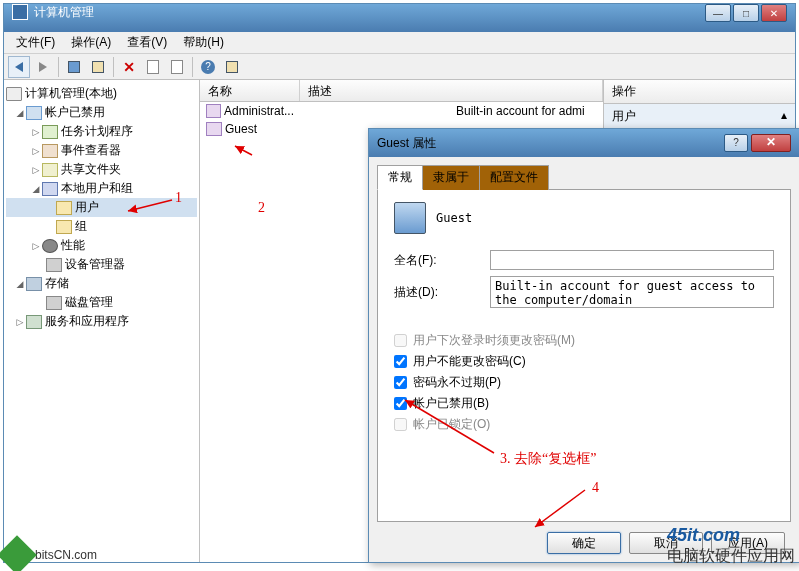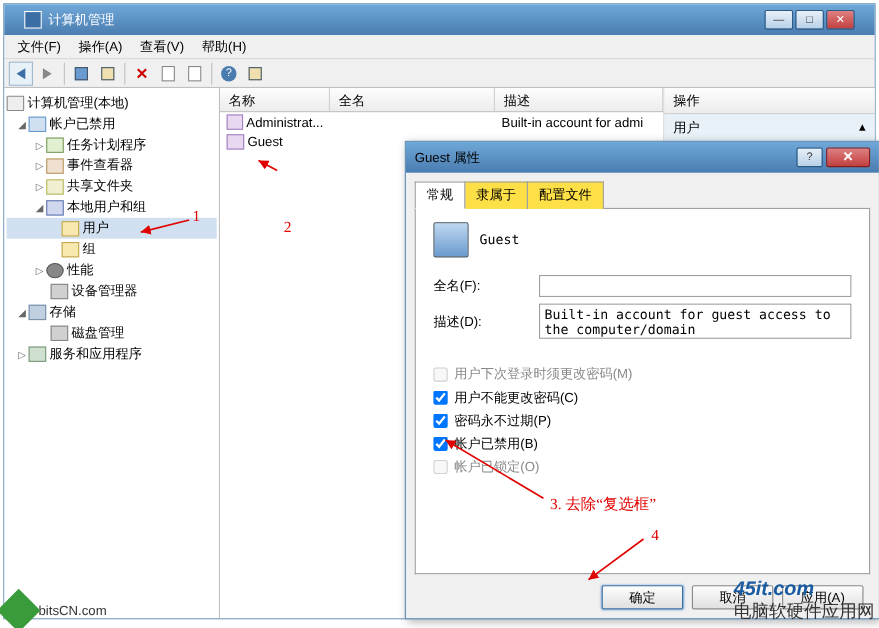--- a/index.html
+++ b/index.html
@@ -1,20 +1,20 @@
 <!DOCTYPE html>
 <html><head>
 <meta charset="utf-8">
 <style>
 * { box-sizing: border-box; margin: 0; padding: 0; font-family: "Microsoft YaHei", "Segoe UI", Tahoma, sans-serif; font-size: 12px; }
 body { background: #fff; width: 799px; height: 571px; position: relative; overflow: hidden; }
 
 
 .main-window { position: absolute; left: 3px; top: 3px; width: 793px; height: 560px; border: 1px solid #5b8bb4; background: #fff; }
-.titlebar { height: 28px; background: linear-gradient(#6fa8d8,#4a7cb0); display: flex; align-items: center; padding: 0 18px; color: #fff; }
+.titlebar { height: 28px; background: linear-gradient(#6fa8d8,#4a7cb0); display: flex; padding: 0 8px; color: #fff; }
 .titlebar .ticon { width:16px; height:16px; background:#3a6ea5; border:1px solid #fff; margin-right:6px; }
 .titlebar .spacer { flex:1; }
 .win-btns { display:flex; gap:2px; }
 .win-btn { width:26px; height:18px; border:1px solid #2c5a85; background:linear-gradient(#e8f0f8,#b8d0e8); border-radius:2px; display:flex; align-items:center; justify-content:center; font-size:10px; color:#333; }
 .win-btn.close { background:linear-gradient(#e08080,#c04040); color:#fff; }
 
 .menubar { height:22px; background:#f0f0f0; border-bottom:1px solid #d0d0d0; display:flex; align-items:center; padding:0 4px; }
 .menubar span { padding:0 8px; }
 
 .toolbar { height:26px; background:#f0f0f0; border-bottom:1px solid #c0c0c0; display:flex; align-items:center; padding:0 4px; gap:2px; }
@@ -59,21 +59,21 @@
 .action-item{background:#e8f0f8;border-bottom:1px solid #c8d8e8;padding:4px 8px;display:flex;justify-content:space-between;}
 
 
 .dialog{position:absolute;left:368px;top:128px;width:432px;height:435px;border:1px solid #5b8bb4;background:#f0f0f0;box-shadow:2px 2px 8px rgba(0,0,0,0.3);z-index:10;}
 .dlg-title{height:28px;background:linear-gradient(#6fa8d8,#4a7cb0);display:flex;align-items:center;padding:0 8px;color:#000;}
 .dlg-title .dt{flex:1;}
 .dlg-title .help{width:24px;height:18px;background:linear-gradient(#e8f0f8,#b8d0e8);border:1px solid #2c5a85;border-radius:2px;text-align:center;color:#333;margin-right:3px;font-size:10px;line-height:16px;}
 .dlg-title .close{width:40px;height:18px;background:linear-gradient(#e08080,#c04040);border:1px solid #802020;border-radius:2px;text-align:center;color:#fff;font-weight:bold;line-height:15px;}
 .dlg-body{padding:8px;height:calc(100% - 28px);display:flex;flex-direction:column;}
 .tabs{display:flex;border-bottom:1px solid #a0a0a0;}
-.tab{padding:3px 10px;border:1px solid #a0a0a0;border-bottom:none;background:#fde047;margin-right:-1px;margin-bottom:-1px;}
+.tab{padding:3px 10px;border:1px solid #a0a0a0;border-bottom:none;background:#a16207;margin-right:-1px;margin-bottom:-1px;}
 .tab.active{background:#fff;border-bottom:1px solid #fff;position:relative;z-index:1;}
 .tabpanel{flex:1;background:#fff;border:1px solid #a0a0a0;border-top:none;padding:12px 16px;}
 .userline{display:flex;align-items:center;gap:10px;margin-bottom:16px;}
 .bigicon{width:32px;height:32px;background:linear-gradient(#c0d8f0,#6a9bd0);border:1px solid #456;border-radius:2px;}
 .frow{display:flex;align-items:center;margin:6px 0;}
 .flabel{width:96px;}
 .finput{flex:1;border:1px solid #a0a0a0;background:#fff;padding:2px 4px;font-family:"SimSun",monospace;font-size:12px;}
 .ftext{flex:1;border:1px solid #a0a0a0;background:#fff;padding:2px 4px;font-family:"SimSun",monospace;font-size:12px;height:32px;}
 .chkrow{display:flex;align-items:center;margin:4px 0;}
 .chkrow input{margin-right:6px;}
@@ -209,21 +209,20 @@
       <div class="tree-item" style="padding-left:8px">
           <span class="exp">▷</span>
           <span class="ticon2 i-svc"></span>
           <span>服务和应用程序</span>
         </div>
     </div>
 
     <div class="mpane">
       <div class="col-headers">
         <div class="colh" style="width:100px">名称</div>
-        <div class="colh" style="width:150px">全名</div>
         <div class="colh" style="flex:1">描述</div>
       </div>
       <div class="list-row">
         <div class="cell" style="width:100px">
             <span class="ticon2 i-user"></span>
             <span>Administrat...</span>
           </div>
         <div class="cell" style="width:150px"></div>
         <div class="cell" style="flex:1">Built-in account for admi</div>
       </div>

